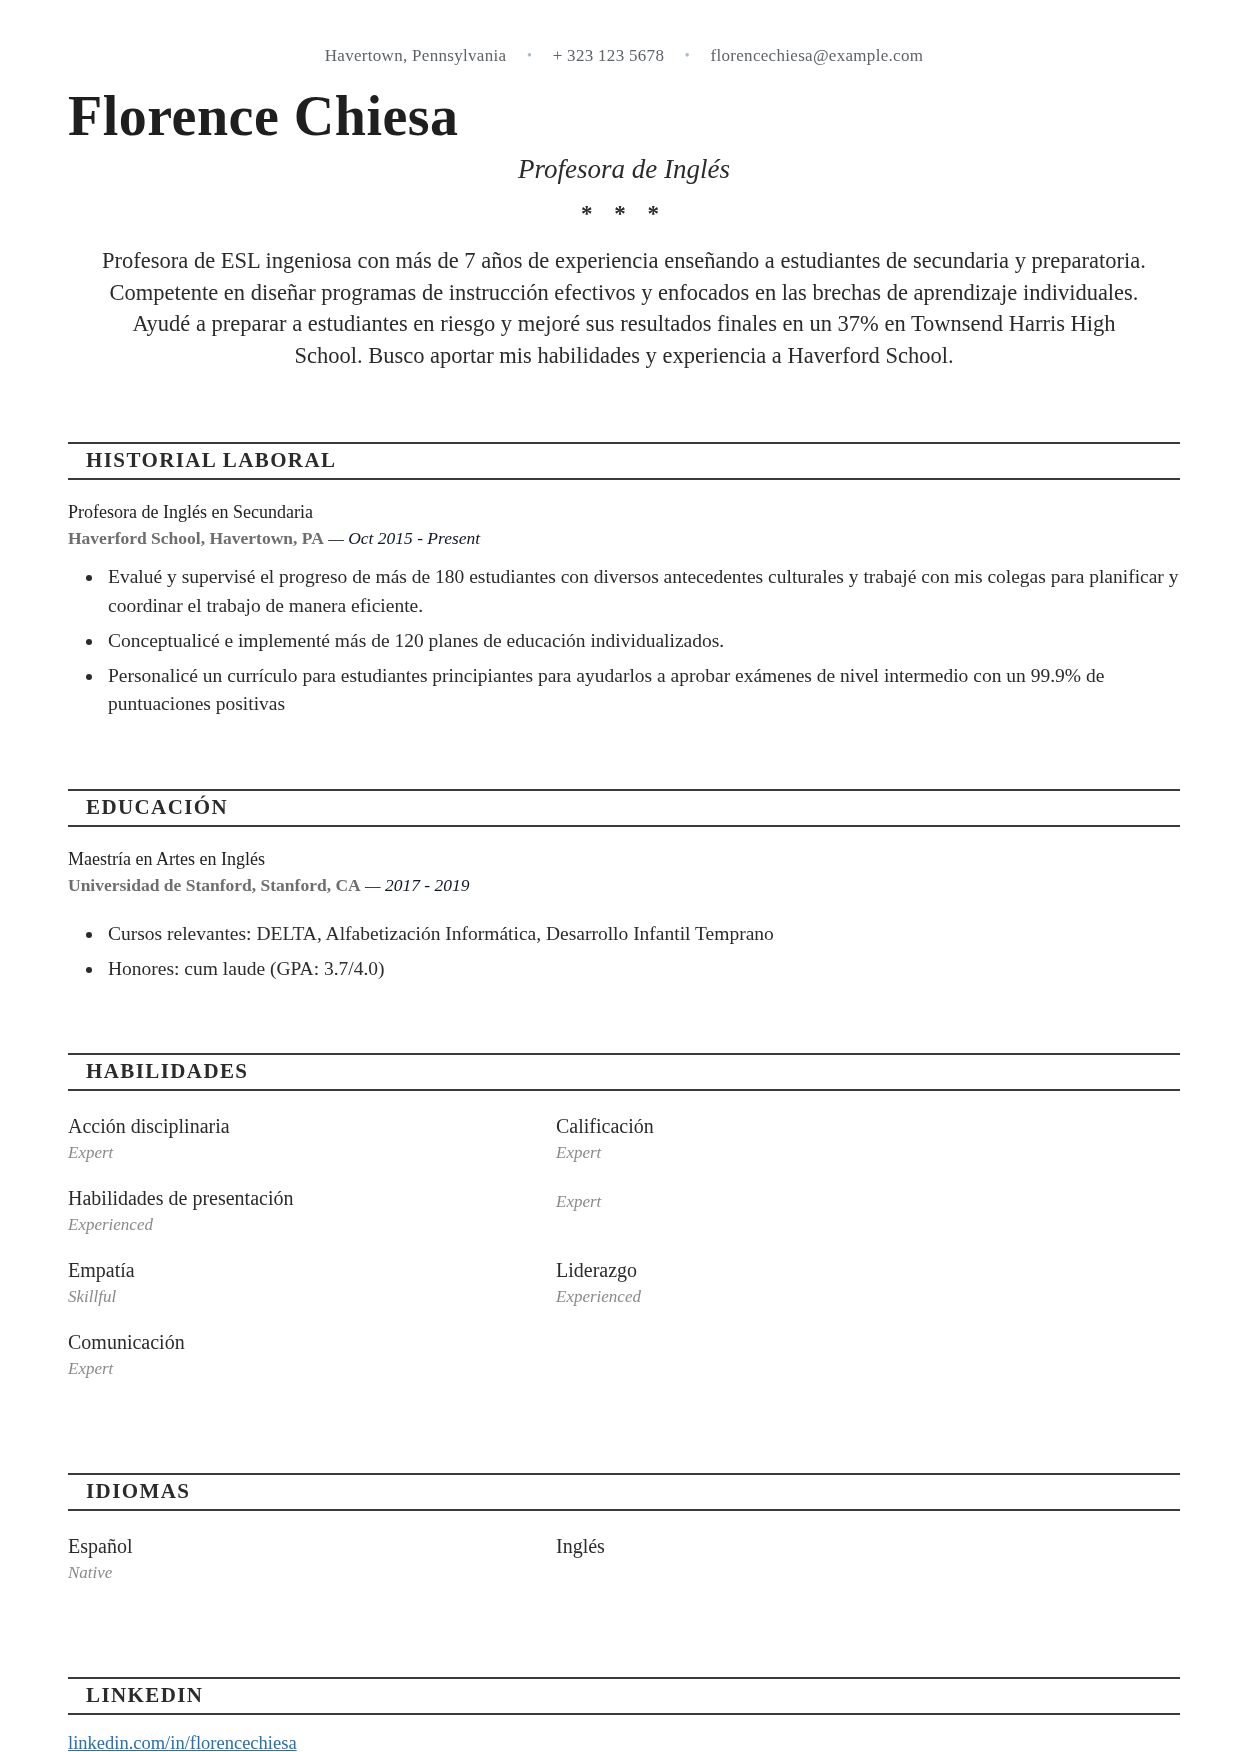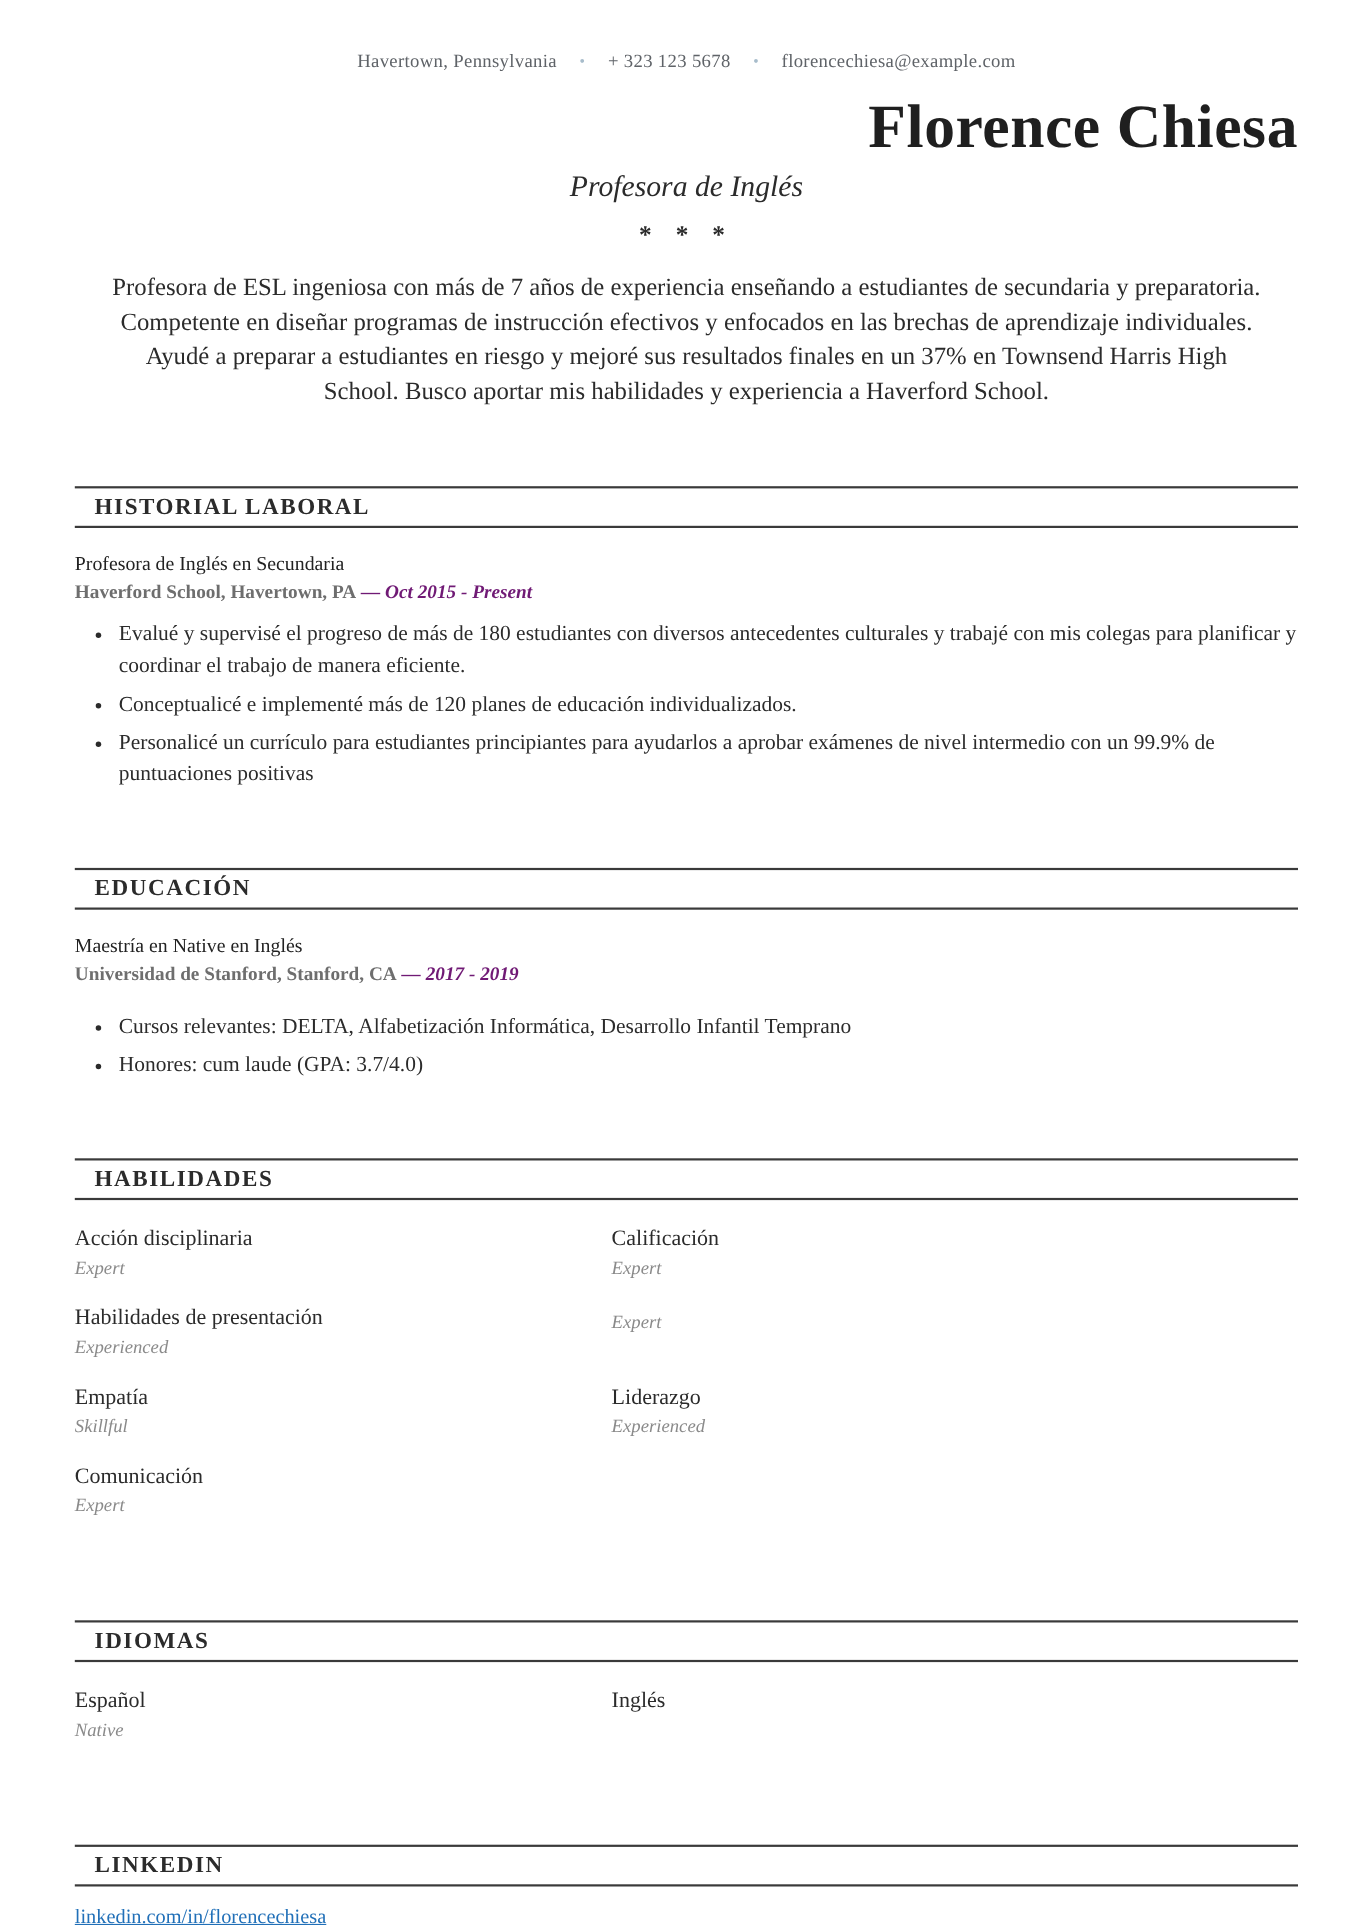--- a/index.html
+++ b/index.html
@@ -23,21 +23,21 @@
   }
   .contact-sep {
     color: #a7bccb;
     font-size: 14px;
     margin: 0 16px;
     vertical-align: 1px;
   }
 
   
   .name {
-    text-align: right;
+    text-align: left;
     font-size: 56px;
     font-weight: 800;
     letter-spacing: 0.5px;
     color: #1f1f1f;
     margin: 14px 0 6px 0;
     line-height: 1.1;
   }
   .subtitle {
     text-align: center;
     font-style: italic;
@@ -75,21 +75,21 @@
   }
 
   .entry-title {
     font-size: 18px;
     font-weight: normal;
     margin: 22px 0 5px 0;
     color: #222;
   }
   .entry-meta { font-size: 17.5px; color: #8a8a8a; }
   .entry-meta .meta-org { font-weight: bold; color: #6e6e6e; font-style: normal; }
-  .entry-meta .meta-dates { font-style: italic; color: #701a75; font-weight: bold; }
+  .entry-meta .meta-dates { font-style: italic; color: #0f172a; }
 
   ul.bullets {
     margin: 14px 0 0 0;
     padding-left: 36px;
     font-size: 19.5px;
     line-height: 1.45;
     color: #2b2b2b;
   }
   ul.bullets li { margin-bottom: 7px; padding-left: 4px; }
   ul.bullets.spaced { margin-top: 24px; }
@@ -143,21 +143,21 @@
     </div>
     <ul class="bullets">
       <li>Evalué y supervisé el progreso de más de 180 estudiantes con diversos antecedentes culturales y trabajé con mis colegas para planificar y coordinar el trabajo de manera eficiente.</li>
       <li>Conceptualicé e implementé más de 120 planes de educación individualizados.</li>
       <li>Personalicé un currículo para estudiantes principiantes para ayudarlos a aprobar exámenes de nivel intermedio con un 99.9% de puntuaciones positivas</li>
     </ul>
   </div>
 
   <div class="section">
     <div class="section-heading">EDUCACIÓN</div>
-    <div class="entry-title">Maestría en Native en Inglés</div>
+    <div class="entry-title">Maestría en Artes en Inglés</div>
     <div class="entry-meta">
       <span class="meta-org">Universidad de Stanford, Stanford, CA</span><span class="meta-dates"> — 2017 - 2019</span>
     </div>
     <ul class="bullets spaced">
       <li>Cursos relevantes: DELTA, Alfabetización Informática, Desarrollo Infantil Temprano</li>
       <li>Honores: cum laude (GPA: 3.7/4.0)</li>
     </ul>
   </div>
 
   <div class="section">

